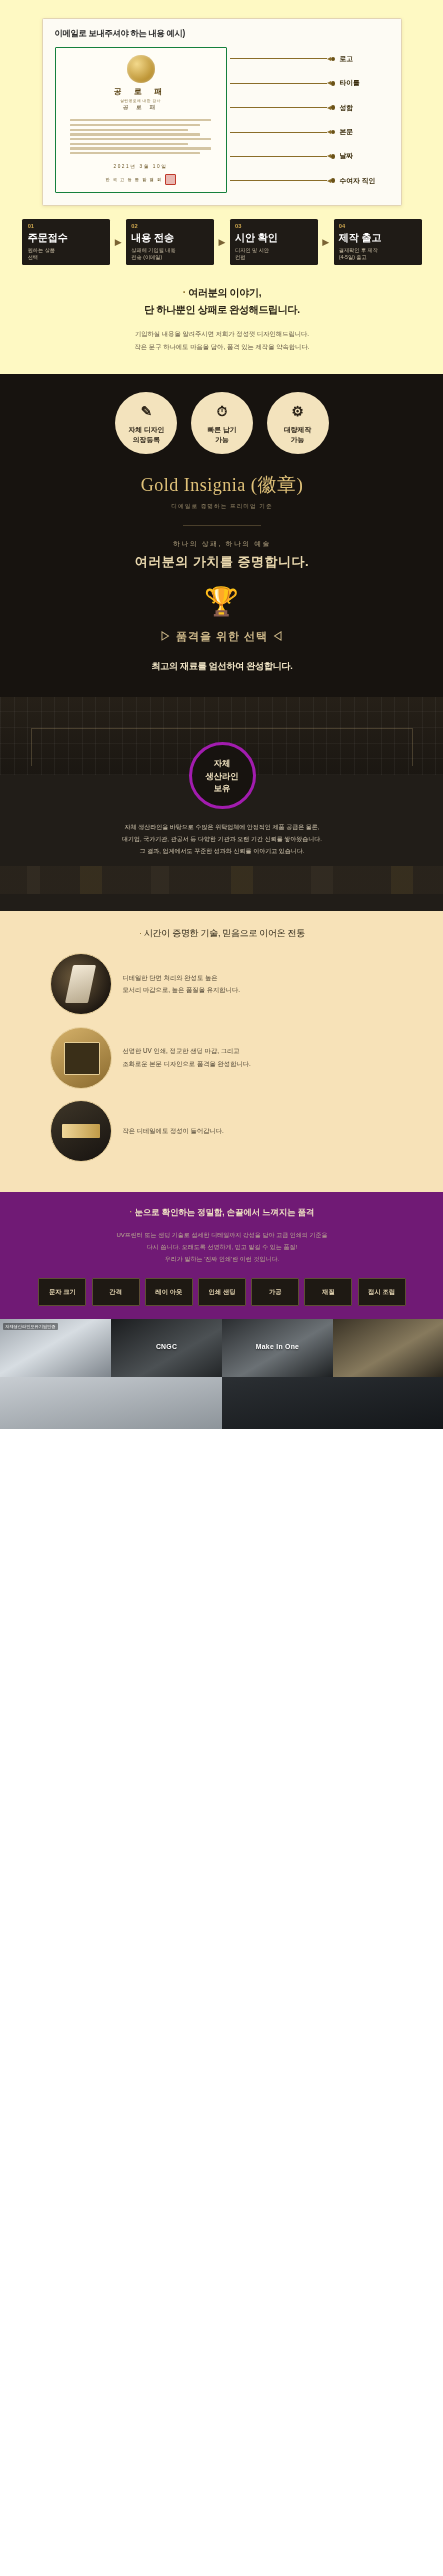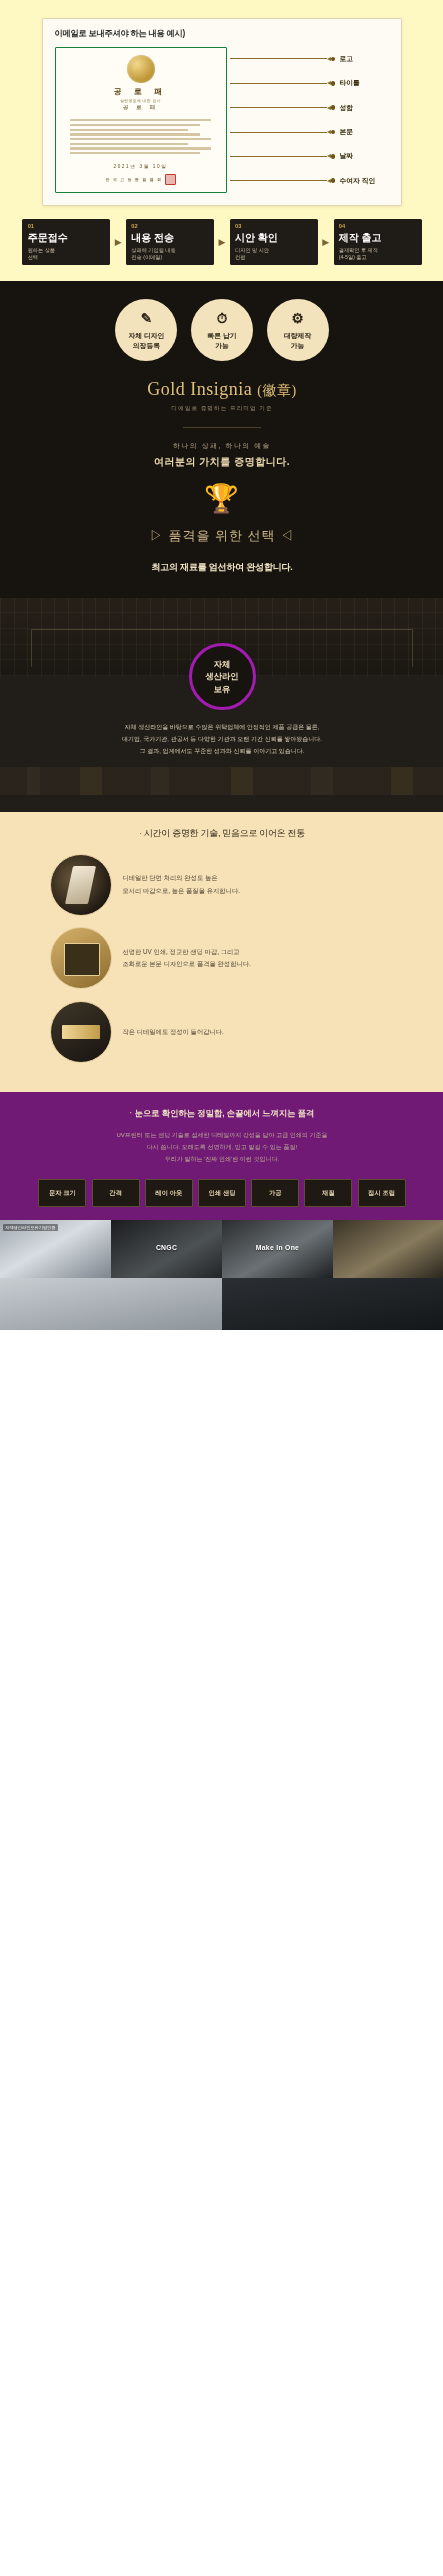--- a/index.html
+++ b/index.html
@@ -127,27 +127,27 @@
     width: 62px; height: 62px; border-radius: 50%;
     background: #f3e3bd; color: #2b2317;
     display: flex; flex-direction: column; align-items: center; justify-content: center;
     font-size: 6.8px; font-weight: bold; line-height: 1.45;
   }
   .badge .gl { font-size: 13.6px; margin-bottom: 3.1px; }
   .brand {
     font-family: "Liberation Serif", serif;
     font-size: 18px; color: #dfc179; letter-spacing: 0.5px;
   }
-  .brand .kr { font-size: 14px; }
+  .brand .kr { font-size: 19px; }
   .brand-sub { font-size: 5.7px; color: #9b8c6c; margin-top: 5.2px; letter-spacing: 1px;}
   .rule { width: 78px; height: 0.5px; background: #4a3f2b; margin: 13.6px auto; }
   .dark-l1 { font-size: 6.8px; color: #b6a683; letter-spacing: 1.6px; }
-  .dark-l2 { font-size: 10px; color: #e9d8ae; margin-top: 4.2px; font-weight: bold; letter-spacing: 0.5px;}
+  .dark-l2 { font-size: 13px; color: #e9d8ae; margin-top: 4.2px; font-weight: bold; letter-spacing: 0.5px;}
   .trophy { font-size: 28px; color: #bfa263; margin: 13.6px 0 5.2px 0; }
-  .dark-l3 { font-size: 13px; color: #cdb889; letter-spacing: 1px; margin-top: 11.5px;}
+  .dark-l3 { font-size: 11px; color: #cdb889; letter-spacing: 1px; margin-top: 11.5px; font-weight: bold;}
   .dark-l4 { font-size: 9px; color: #f2e6c7; font-weight: bold; margin-top: 16px; letter-spacing: -0.2px;}
 
   
   .sec-factory {
     background: #211d18;
     padding: 0 0 16.7px 0;
     position: relative;
     overflow: hidden;
   }
   .factory-art {
@@ -358,20 +358,29 @@
       </div>
       <div class="step-arrow">▶</div>
       <div class="step">
         <span class="num">04</span>
         <span class="t">제작 출고</span>
         <span class="d" style="white-space:pre-line">결제확인 후 제작
 (4-5일) 출고</span>
       </div>
     </div>
 
+    <div class="promise">
+      <h2>
+        <span class="bullet">·</span>
+        <span>여러분의 이야기,</span><br>
+        <span>단 하나뿐인 상패로 완성해드립니다.</span>
+      </h2>
+      <p>기입하실 내용을 알려주시면 저희가 정성껏 디자인해드립니다.</p>
+      <p style="margin-top:1px">작은 문구 하나에도 마음을 담아, 품격 있는 제작을 약속합니다.</p>
+    </div>
   </section>
 
   <section class="sec-dark">
     <div class="badges">
       <div class="badge">
         <span class="gl">✎</span>
         <span>자체 디자인</span>
         <span>의장등록</span>
       </div>
       <div class="badge">

